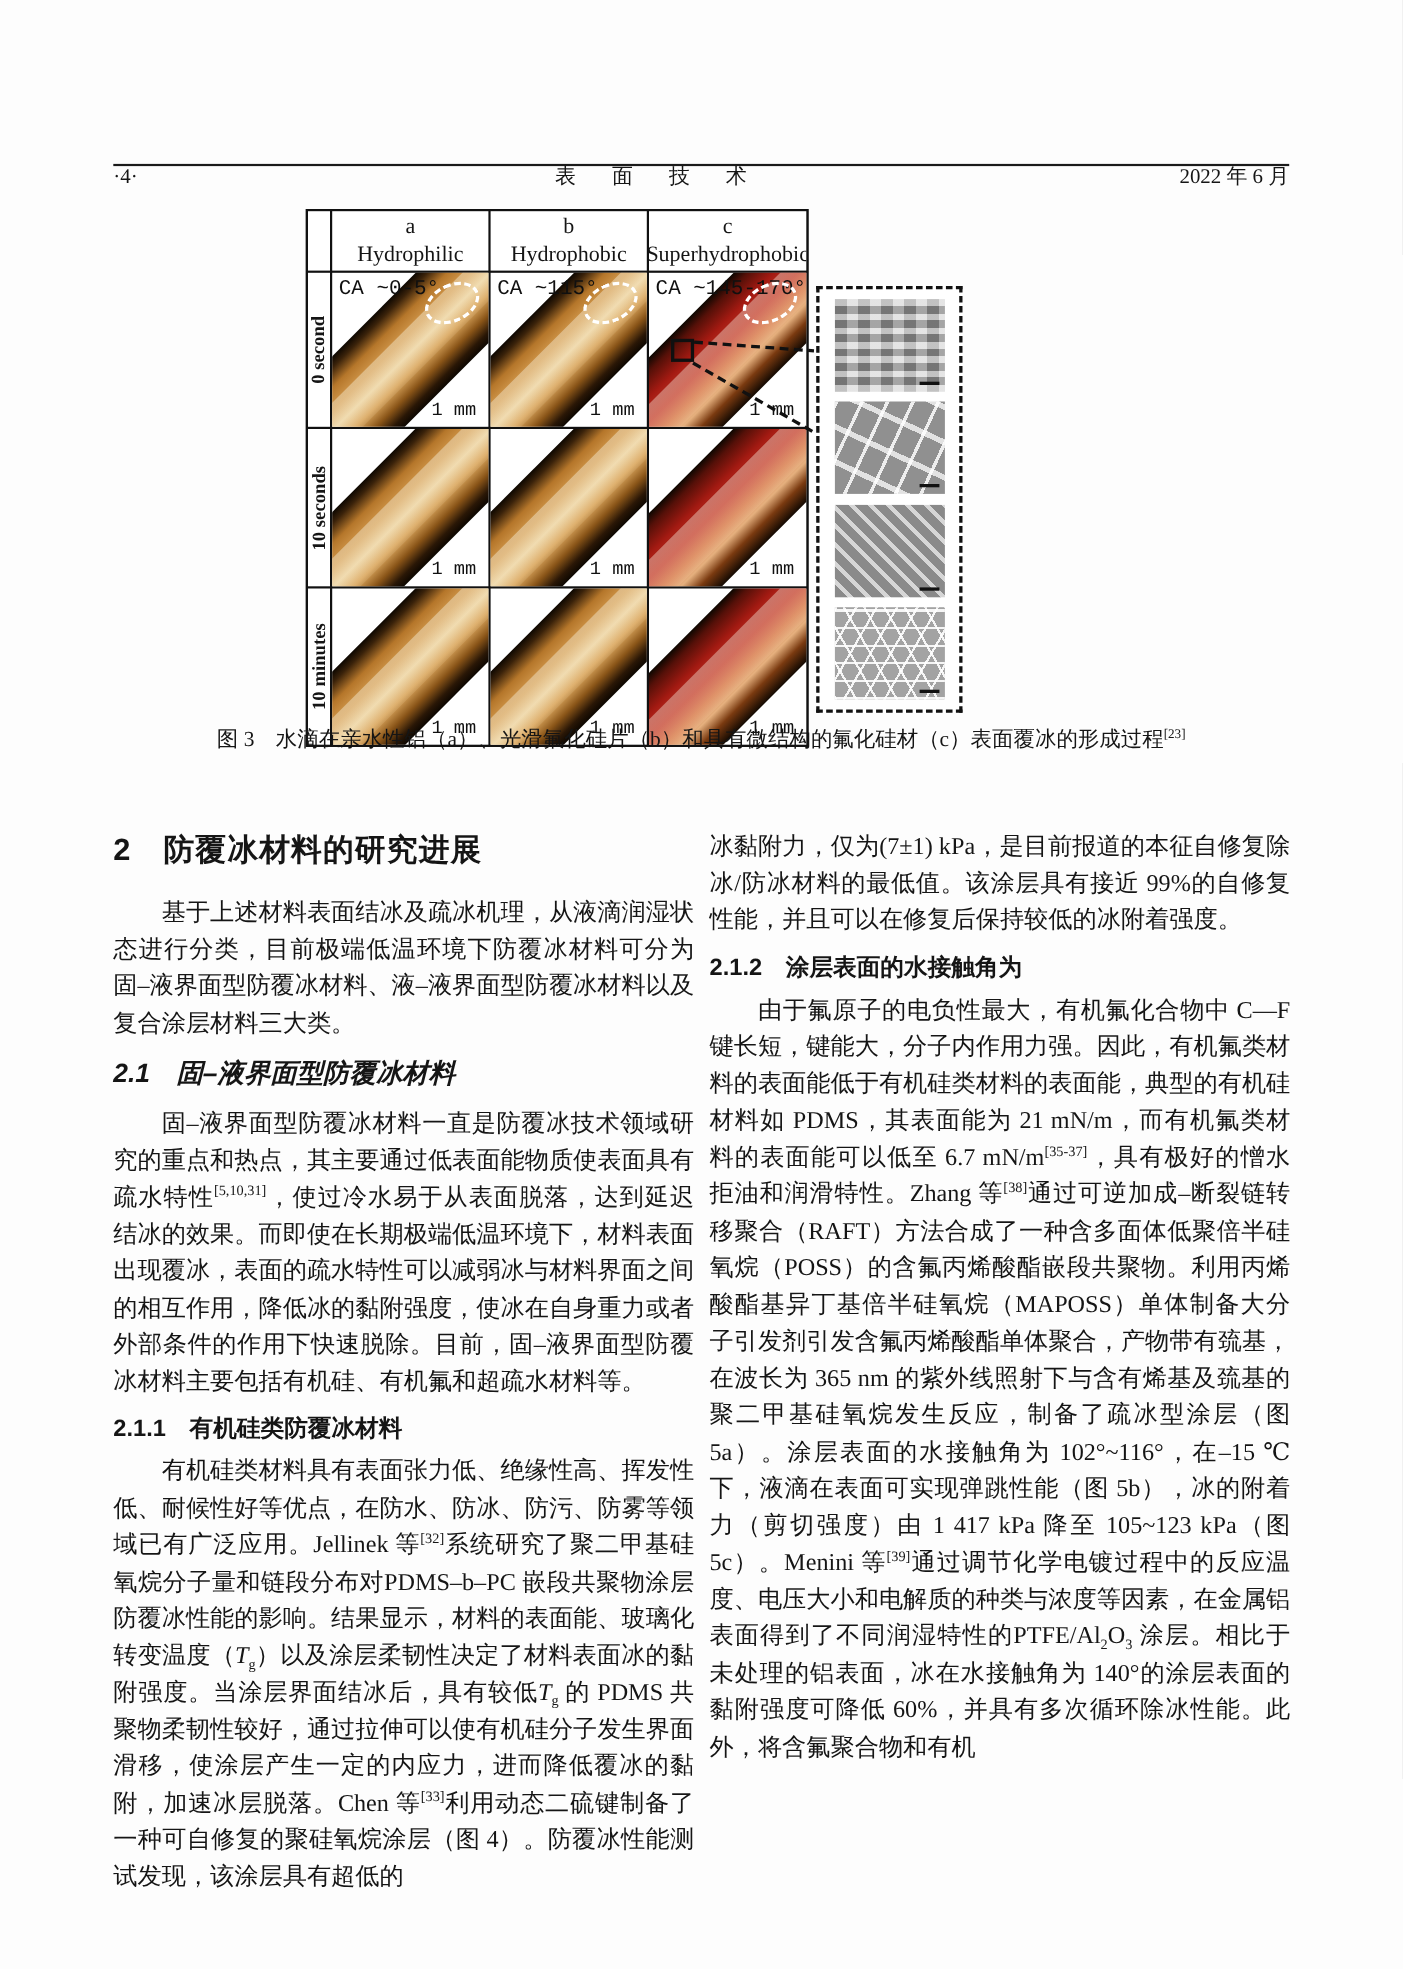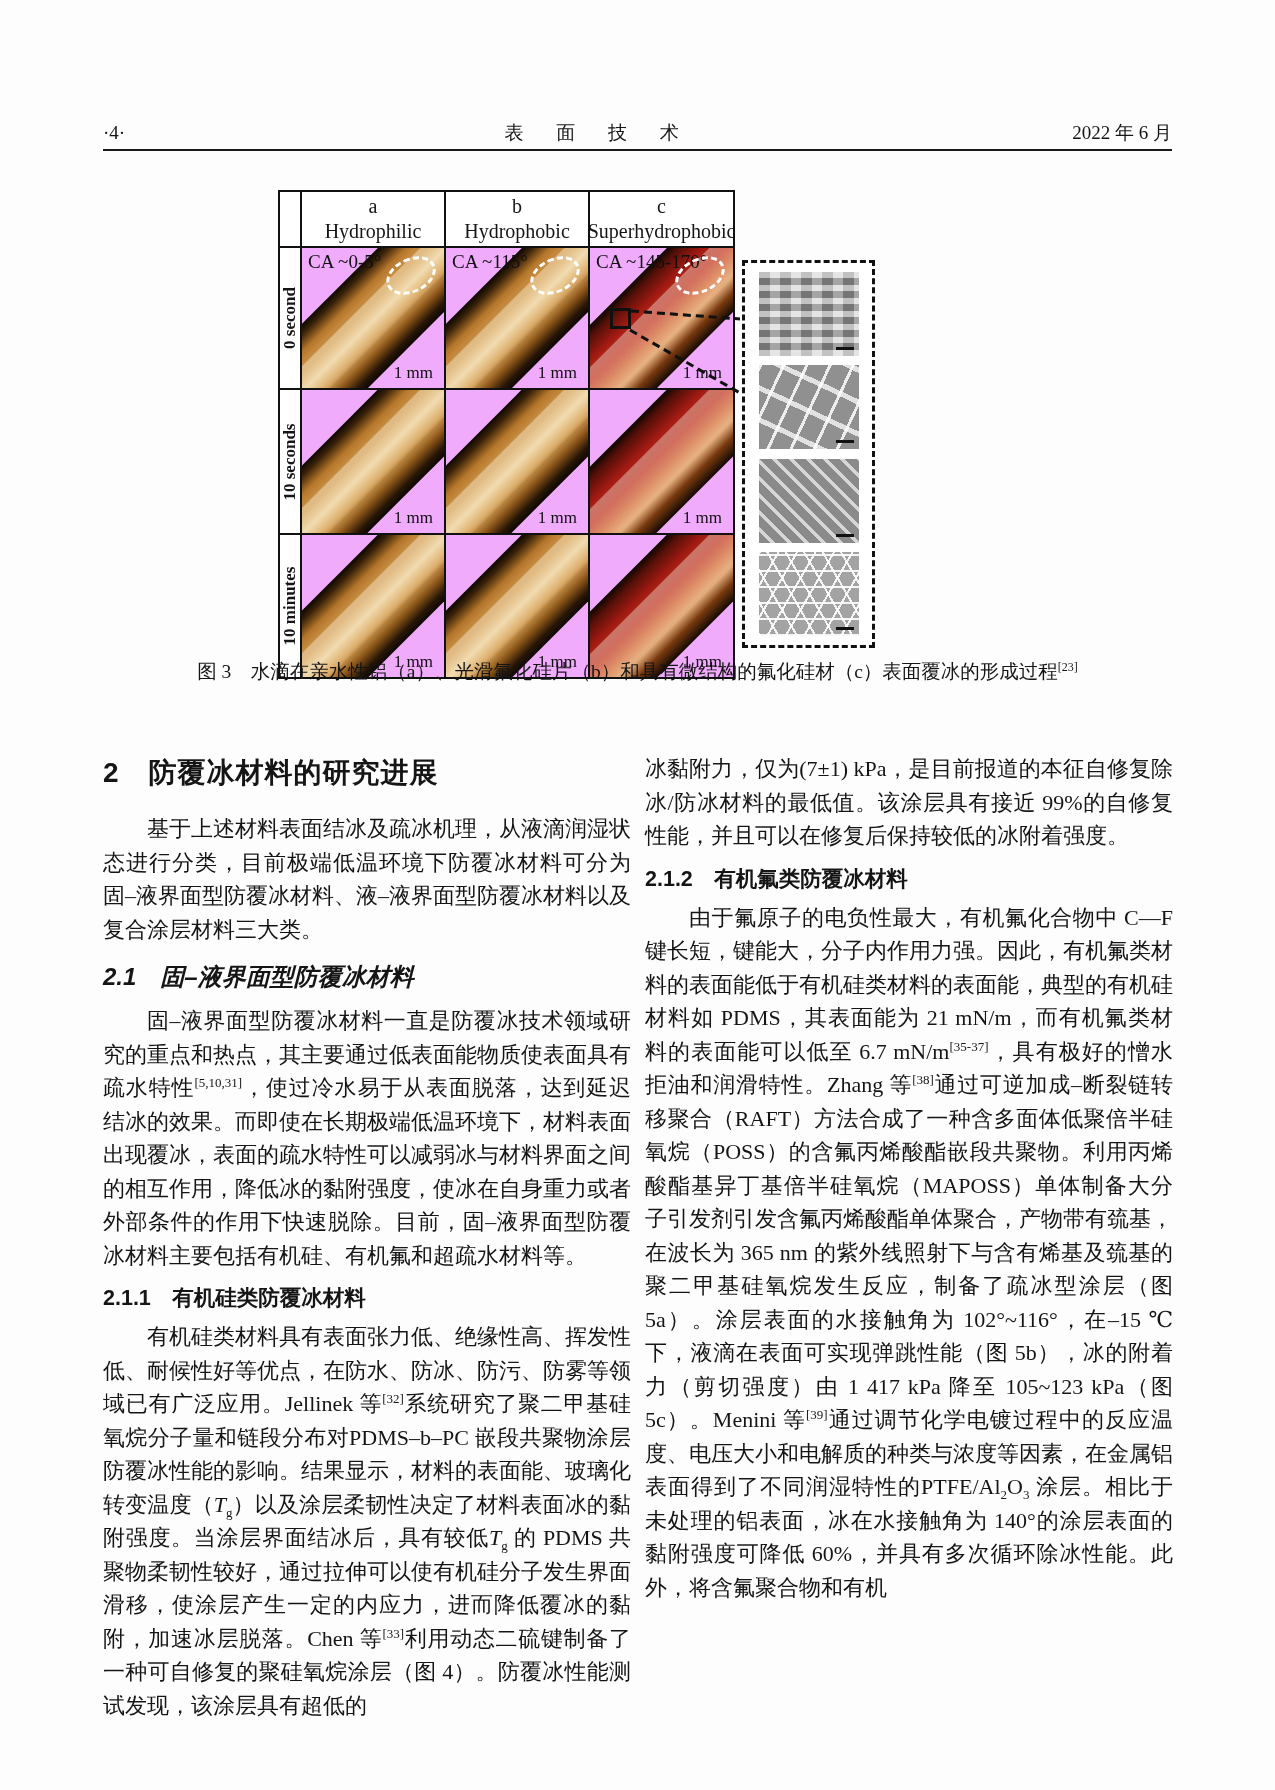--- a/index.html
+++ b/index.html
@@ -2,35 +2,35 @@
 <html><head>
 <meta charset="utf-8">
 <style>
   html,body{margin:0;padding:0;background:#e8e8e8;}
   .page{position:relative;width:1275px;height:1790px;background:#fdfdfd;margin:0 auto;
         font-family:"Liberation Serif","DejaVu Serif",serif;color:#151515;overflow:hidden;}
 
   
   .hdr{position:absolute;top:120px;left:103px;width:1069px;display:flex;
        justify-content:space-between;align-items:baseline;font-size:19px;}
-  .hdr .journal{letter-spacing:14px;}
+  .hdr .journal{letter-spacing:14px;margin-top:27px;}
   .rule{position:absolute;top:149px;left:103px;width:1069px;height:2px;background:#1a1a1a;}
 
   
   .fig{position:absolute;left:278px;top:190px;width:612px;height:494px;}
   .fig-table{position:absolute;left:0;top:0;display:grid;
              grid-template-columns:20px 142px 142px 143px;
              grid-template-rows:54px 140px 143px 142px;
              gap:2px;background:#111;border:2px solid #111;}
   .cell{background:#fff;position:relative;overflow:hidden;}
   .head{display:flex;flex-direction:column;align-items:center;justify-content:center;
         font-size:20px;line-height:25px;}
   .rowlab{display:flex;align-items:center;justify-content:center;}
   .rowlab span{transform:rotate(-90deg);white-space:nowrap;font-weight:bold;font-size:17px;}
-  .photo{background:#f0abfc;}
+  .photo{background:#ffffff;font-family:Liberation Mono, monospace;}
   .strip{position:absolute;left:-50%;top:17%;width:200%;height:66%;transform:rotate(-45deg);}
   .strip-ab{background:linear-gradient(to bottom,
       #0d0701 0%,#3a220a 8%,#b5762a 22%,#d39a4e 38%,#ecd2a0 52%,
       #d8a45c 66%,#8a5518 80%,#2a1706 92%,#0d0701 100%);}
   .strip-c{background:linear-gradient(to bottom,
       #0d0701 0%,#551008 10%,#a31a12 28%,#c03424 45%,#d87b4e 60%,
       #e5b07e 72%,#7a3a10 85%,#140a02 100%);}
   .strip::before{content:'';position:absolute;left:6%;top:32%;width:88%;height:38%;
       background:linear-gradient(to bottom,rgba(255,255,240,.38),rgba(255,236,200,.12));
       border-radius:5px;}
@@ -176,18 +176,18 @@
     <div class="col" id="col-left">
         <div class="blk h1"><span>2　防覆冰材料的研究进展</span></div>
         <p class="blk p"><span>基于上述材料表面结冰及疏冰机理，从液滴润湿状态进行分类，目前极端低温环境下防覆冰材料可分为固–液界面型防覆冰材料、液–液界面型防覆冰材料以及复合涂层材料三大类。</span></p>
         <div class="blk h2"><span>2.1　固–液界面型防覆冰材料</span></div>
         <p class="blk p"><span>固–液界面型防覆冰材料一直是防覆冰技术领域研究的重点和热点，其主要通过低表面能物质使表面具有疏水特性</span><sup>[5,10,31]</sup><span>，使过冷水易于从表面脱落，达到延迟结冰的效果。而即使在长期极端低温环境下，材料表面出现覆冰，表面的疏水特性可以减弱冰与材料界面之间的相互作用，降低冰的黏附强度，使冰在自身重力或者外部条件的作用下快速脱除。目前，固–液界面型防覆冰材料主要包括有机硅、有机氟和超疏水材料等。</span></p>
         <div class="blk h3"><span>2.1.1　有机硅类防覆冰材料</span></div>
         <p class="blk p"><span>有机硅类材料具有表面张力低、绝缘性高、挥发性低、耐候性好等优点，在防水、防冰、防污、防雾等领域已有广泛应用。Jellinek 等</span><sup>[32]</sup><span>系统研究了聚二甲基硅氧烷分子量和链段分布对PDMS–b–PC 嵌段共聚物涂层防覆冰性能的影响。结果显示，材料的表面能、玻璃化转变温度（</span><span class="it">T</span><sub>g</sub><span>）以及涂层柔韧性决定了材料表面冰的黏附强度。当涂层界面结冰后，具有较低</span><span class="it">T</span><sub>g</sub><span> 的 PDMS 共聚物柔韧性较好，通过拉伸可以使有机硅分子发生界面滑移，使涂层产生一定的内应力，进而降低覆冰的黏附，加速冰层脱落。Chen 等</span><sup>[33]</sup><span>利用动态二硫键制备了一种可自修复的聚硅氧烷涂层（图 4）。防覆冰性能测试发现，该涂层具有超低的</span></p>
       </div>
     <div class="col" id="col-right">
         <p class="blk p noindent"><span>冰黏附力，仅为(7±1) kPa，是目前报道的本征自修复除冰/防冰材料的最低值。该涂层具有接近 99%的自修复性能，并且可以在修复后保持较低的冰附着强度。</span></p>
-        <div class="blk h3"><span>2.1.2　有机氟类防覆冰材料</span></div>
+        <div class="blk h3"><span>2.1.2　涂层表面的水接触角为</span></div>
         <p class="blk p"><span>由于氟原子的电负性最大，有机氟化合物中 C—F键长短，键能大，分子内作用力强。因此，有机氟类材料的表面能低于有机硅类材料的表面能，典型的有机硅材料如 PDMS，其表面能为 21 mN/m，而有机氟类材料的表面能可以低至 6.7 mN/m</span><sup>[35-37]</sup><span>，具有极好的憎水拒油和润滑特性。Zhang 等</span><sup>[38]</sup><span>通过可逆加成–断裂链转移聚合（RAFT）方法合成了一种含多面体低聚倍半硅氧烷（POSS）的含氟丙烯酸酯嵌段共聚物。利用丙烯酸酯基异丁基倍半硅氧烷（MAPOSS）单体制备大分子引发剂引发含氟丙烯酸酯单体聚合，产物带有巯基，在波长为 365 nm 的紫外线照射下与含有烯基及巯基的聚二甲基硅氧烷发生反应，制备了疏冰型涂层（图 5a）。涂层表面的水接触角为 102°~116°，在–15 ℃下，液滴在表面可实现弹跳性能（图 5b），冰的附着力（剪切强度）由 1 417 kPa 降至 105~123 kPa（图 5c）。Menini 等</span><sup>[39]</sup><span>通过调节化学电镀过程中的反应温度、电压大小和电解质的种类与浓度等因素，在金属铝表面得到了不同润湿特性的PTFE/Al</span><sub>2</sub><span>O</span><sub>3</sub><span> 涂层。相比于未处理的铝表面，冰在水接触角为 140°的涂层表面的黏附强度可降低 60%，并具有多次循环除冰性能。此外，将含氟聚合物和有机</span></p>
       </div>
   </div>
 
 </div>
 
 </body></html>

